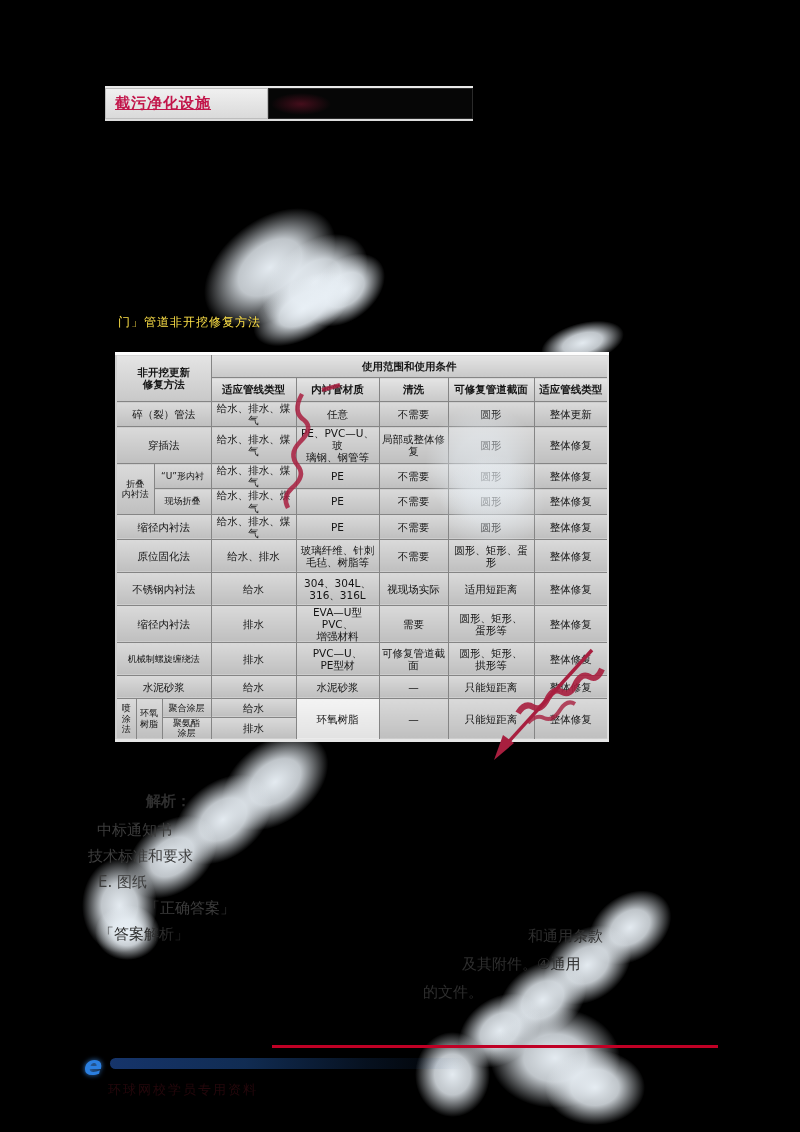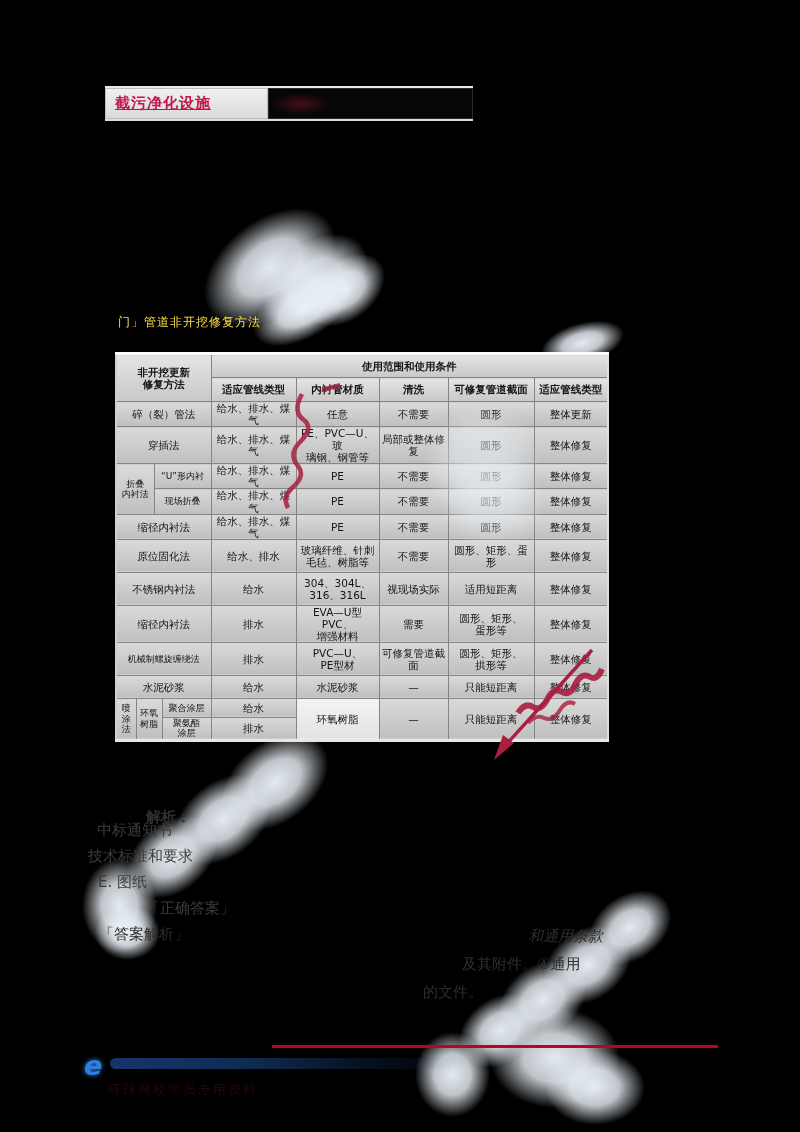--- a/index.html
+++ b/index.html
@@ -223,27 +223,27 @@
   </svg>
 
   <svg class="annot" style="left:470px;top:615px;" width="170" height="160" viewBox="0 0 170 160">
     <path d="M33 133 L122 35" stroke="#a81f3f" stroke-width="3.5" fill="none"></path>
     <polygon points="24,145 44,128 33,120" fill="#a81f3f"></polygon>
     <path d="M48 98 q 7 -11 15 -6 q 8 5 15 -9 q 6 -11 14 -6 q 8 5 14 -9 q 6 -11 14 -6 q 7 4 12 -8" stroke="#a81f3f" stroke-width="6" fill="none" opacity="0.9"></path>
     <path d="M58 108 q 8 -9 16 -5 q 9 4 16 -8 q 7 -11 15 -6" stroke="#a81f3f" stroke-width="4" fill="none" opacity="0.8"></path>
   </svg>
 
   <div id="bottomtext">
-    <div class="t" style="left:146px;top:792px;font-weight:bold;color:#2f2f2f;margin-top:16px;">解析：</div>
+    <div class="t" style="left:146px;top:792px;font-weight:bold;color:#2f2f2f;">解析：</div>
     <div class="t" style="left:97px;top:821px;">中标通知书</div>
     <div class="t" style="left:88px;top:847px;">技术标准和要求</div>
     <div class="t" style="left:98px;top:873px;">E. 图纸</div>
     <div class="t" style="left:99px;top:899px;margin-left:46px;">「正确答案」</div>
     <div class="t" style="left:99px;top:925px;color:#2c2c2c;">「答案解析」</div>
-    <div class="t" style="left:528px;top:927px;color:#2e2e2e;font-style:italic;">和通用条款</div>
+    <div class="t" style="left:528px;top:927px;color:#2e2e2e;">和通用条款</div>
     <div class="t" style="left:462px;top:955px;color:#2e2e2e;">及其附件。④通用</div>
     <div class="t" style="left:423px;top:983px;color:#2e2e2e;">的文件。</div>
   </div>
 
   <div id="footer-underline"></div>
 
   <div id="blue-logo">e</div>
   <div id="blue-streak"></div>
   <div id="watermark">环球网校学员专用资料</div>
 

